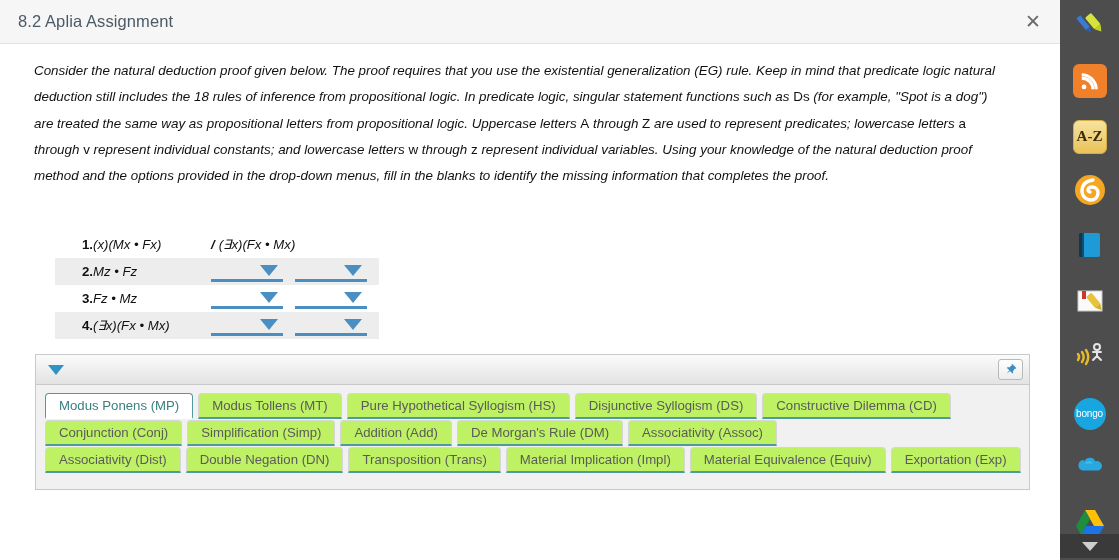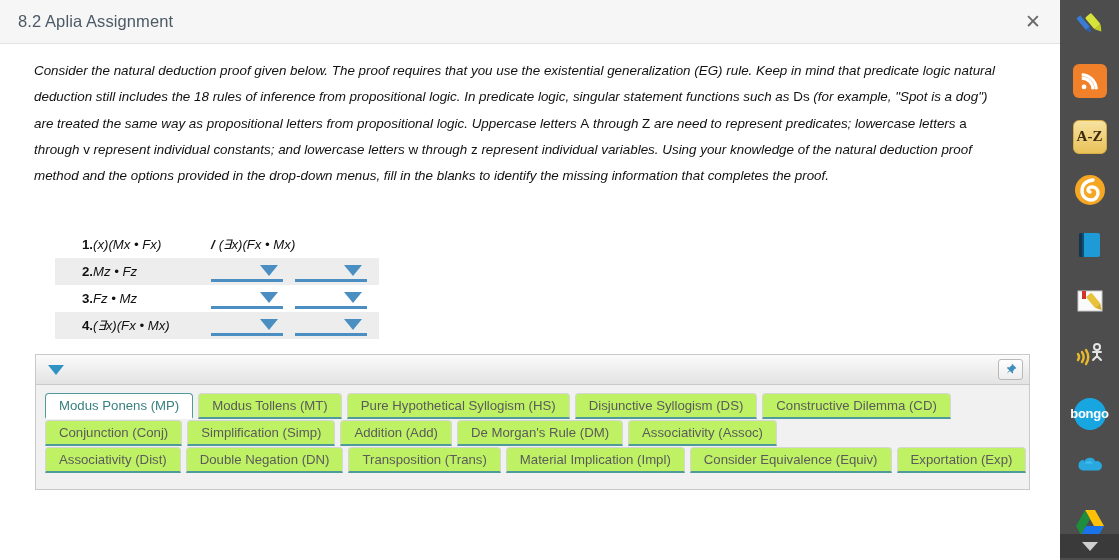--- a/index.html
+++ b/index.html
@@ -170,21 +170,21 @@
       <div class="title">8.2 Aplia Assignment</div>
       <div class="spacer"></div>
       <div class="close-btn">✕</div>
     </div>
 
     <div id="content">
 
       <div class="intro">
         <span>Consider the natural deduction proof given below. The proof requires that you use the existential generalization (EG) rule. Keep in mind that predicate</span>
         <span>logic natural deduction still includes the 18 rules of inference from propositional logic. In predicate logic, singular statement functions such as </span><span class="rm">Ds</span><span> (for</span>
-        <span>example, "Spot is a dog") are treated the same way as propositional letters from propositional logic. Uppercase letters </span><span class="rm">A</span><span> through </span><span class="rm">Z</span><span> are need to</span>
+        <span>example, "Spot is a dog") are treated the same way as propositional letters from propositional logic. Uppercase letters </span><span class="rm">A</span><span> through </span><span class="rm">Z</span><span> are used to</span>
         <span>represent predicates; lowercase letters </span><span class="rm">a</span><span> through </span><span class="rm">v</span><span> represent individual constants; and lowercase letters </span><span class="rm">w</span><span> through </span><span class="rm">z</span><span> represent individual variables.</span>
         <span>Using your knowledge of the natural deduction proof method and the options provided in the drop-down menus, fill in the blanks to identify the</span>
         <span>missing information that completes the proof.</span>
       </div>
 
       <div id="proof-wrap">
         <table class="proof">
           <tbody id="proof-body">
               <tr>
                 <td class="num">1.</td>
@@ -267,21 +267,21 @@
               <div class="tab">Simplification (Simp)</div>
               <div class="tab">Addition (Add)</div>
               <div class="tab">De Morgan's Rule (DM)</div>
               <div class="tab">Associativity (Assoc)</div>
             </div>
             <div class="tabrow">
               <div class="tab">Associativity (Dist)</div>
               <div class="tab">Double Negation (DN)</div>
               <div class="tab">Transposition (Trans)</div>
               <div class="tab">Material Implication (Impl)</div>
-              <div class="tab">Consider Equivalence (Equiv)</div>
+              <div class="tab">Material Equivalence (Equiv)</div>
               <div class="tab">Exportation (Exp)</div>
             </div>
           </div>
       </div>
 
     </div>
   </div>
 
   <div id="sidebar">
 
@@ -354,21 +354,21 @@
           <path d="M8 11a9 9 0 0 1 0 10" fill="none" stroke="#e8b92a" stroke-width="2.4" stroke-linecap="round"></path>
           <path d="M12 9a13 13 0 0 1 0 14" fill="none" stroke="#e8b92a" stroke-width="2.4" stroke-linecap="round"></path>
           <circle cx="23" cy="6" r="3" fill="none" stroke="#e4e4e4" stroke-width="2"></circle>
           <path d="M23 9v6m0 0-4 4m4-4 4 4M19 11h8" fill="none" stroke="#e4e4e4" stroke-width="2" stroke-linecap="round"></path>
         </svg>
       </span>
     </div>
 
     <div class="sb-item">
       <span style="width:32px;height:32px;border-radius:50%;background:#18a6e0;display:flex;align-items:center;justify-content:center;">
-        <span style="font-size:13px;color:#fff;font-weight:bold;letter-spacing:-.2px;">bongo</span>
+        <span style="font-size:10px;color:#fff;font-weight:normal;letter-spacing:-.2px;">bongo</span>
       </span>
     </div>
 
     <div class="sb-item">
       <span>
         <svg width="34" height="24" viewBox="0 0 34 24">
           <path d="M11 7.5a6 6 0 0 1 11.3-1.2A5 5 0 0 1 29 11a4.6 4.6 0 0 1-4.6 4.6H9.5A5.5 5.5 0 0 1 9.5 5a5.7 5.7 0 0 1 1.5.2z" fill="#29a8e0"></path>
           <path d="M5 12.5A4.2 4.2 0 0 1 9.3 8.4c.7 0 1.3.1 1.8.4a5.3 5.3 0 0 1 4.7-2.6 5.3 5.3 0 0 1 4.3 2.2H9.3A4.2 4.2 0 0 0 5 12.5z" fill="#3fc0f0"></path>
         </svg>
       </span>

